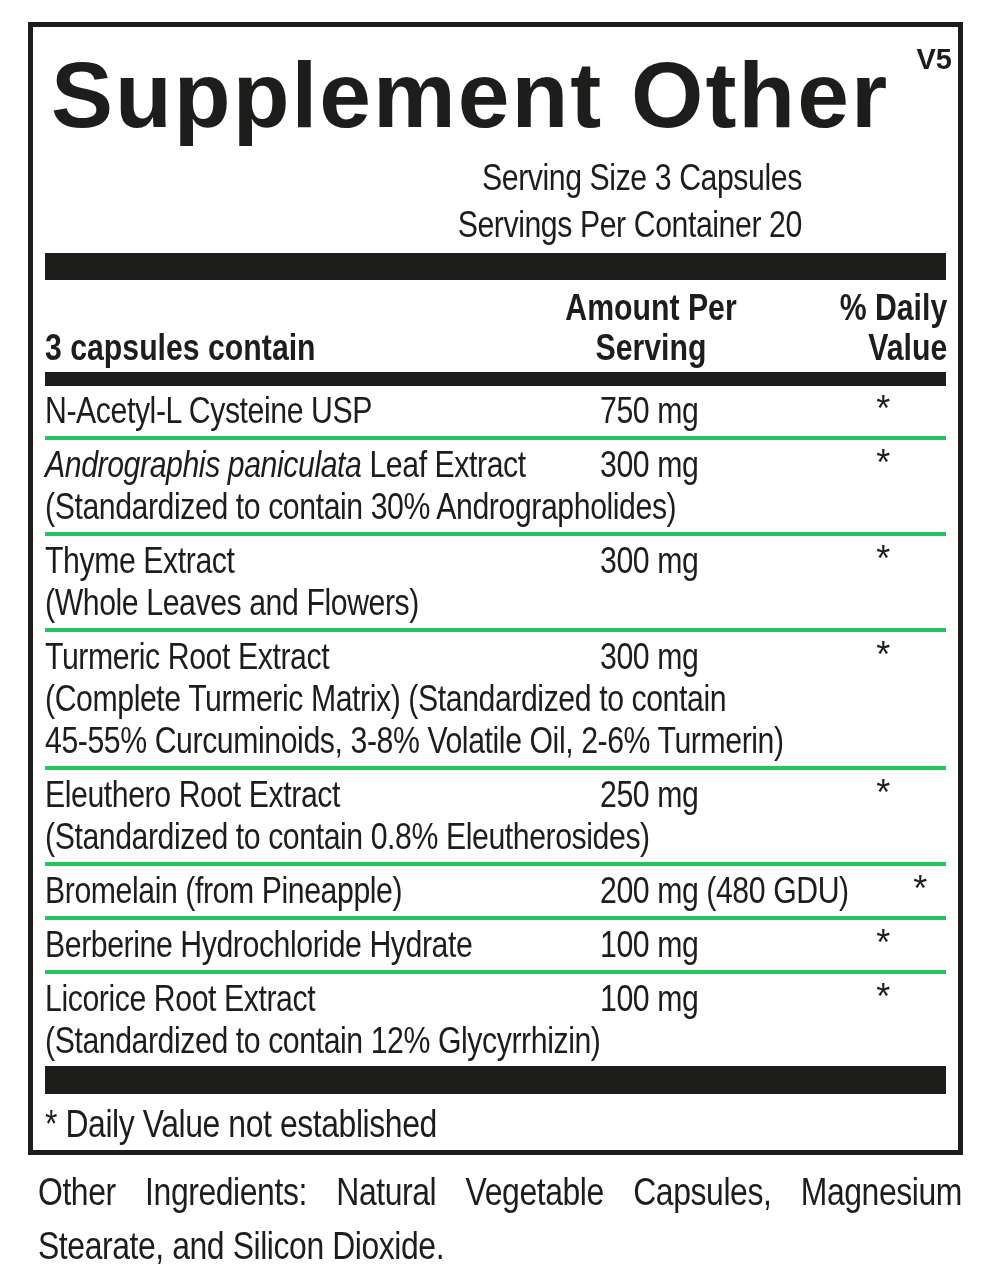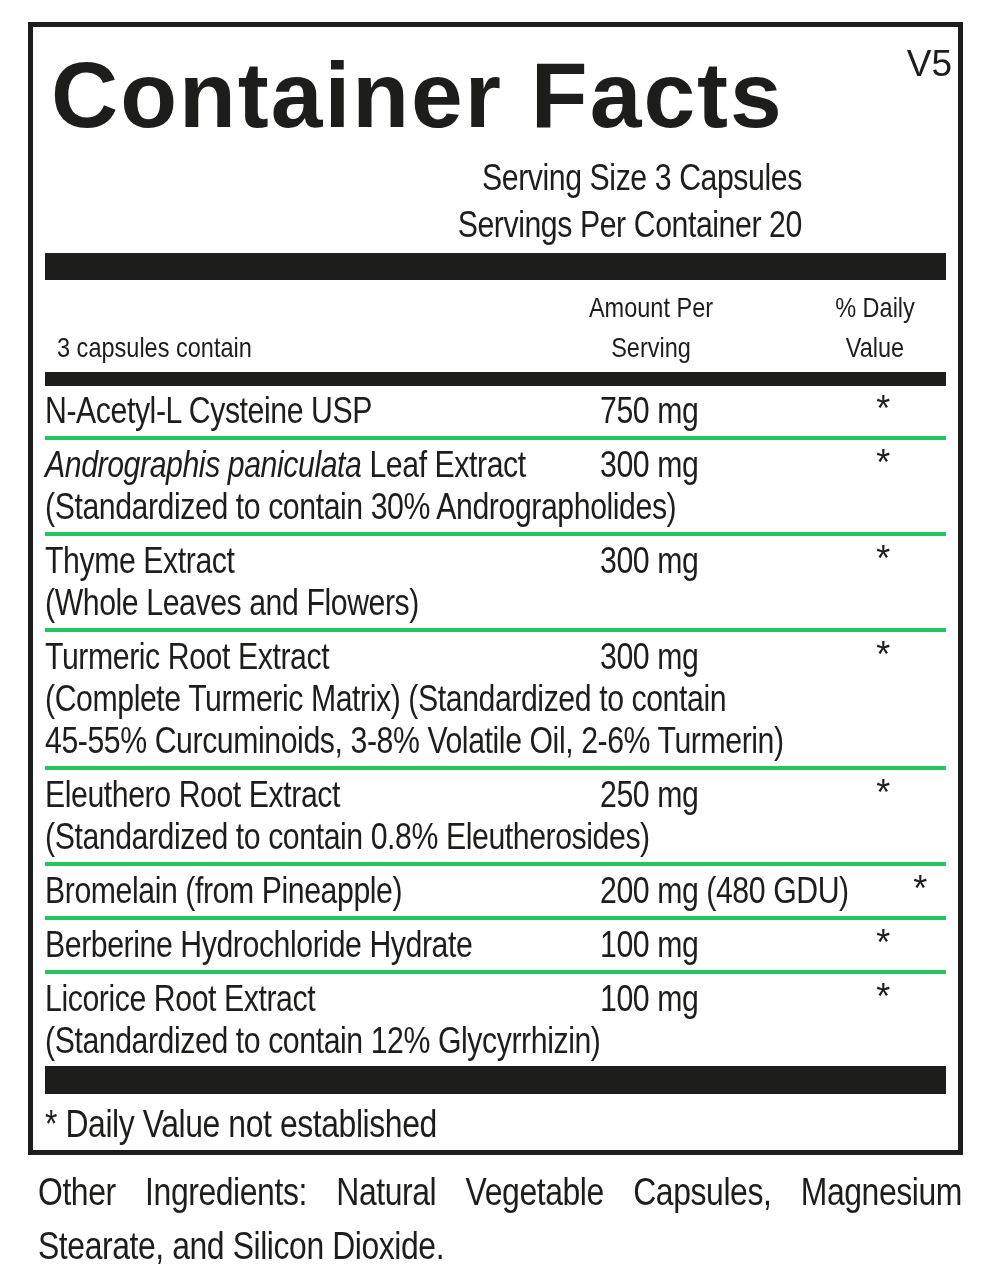--- a/index.html
+++ b/index.html
@@ -38,50 +38,50 @@
     line-height: 93px;
     font-weight: bold;
     letter-spacing: 2px;
     white-space: nowrap;
   }
 
   .version-tag {
     position: absolute;
     top: 16px;
     right: 6px;
-    font-size: 37px;
-    font-weight: normal;
+    font-size: 29px;
+    font-weight: bold;
     letter-spacing: 0;
   }
 
   .serving-block { margin-top: 12px; text-align: right; }
   .serving-line {
     font-size: 36px;
     line-height: 47px;
     letter-spacing: -0.5px;
   }
 
   .bar { background: #1d1d1b; width: 100%; }
   .bar-top    { height: 27px; margin-top: 5px; }
   .bar-header { height: 14px; }
   .bar-bottom { height: 28px; }
 
   .header-row { position: relative; height: 92px; }
   .header-cell {
     position: absolute;
     bottom: 4px;
-    font-weight: normal;
-    font-size: 28px;
+    font-weight: bold;
+    font-size: 36px;
     line-height: 40px;
     margin-top: 15px;
   }
-  .h-ingredients { left: 12px; text-align: center; }
+  .h-ingredients { left: 0; text-align: center; }
   .h-ingredients .condense { transform-origin: left bottom; }
   .h-amount { left: 500px; width: 212px; text-align: center; }
-  .h-dv     { left: 744px; width: 172px; text-align: center; }
+  .h-dv     { left: 744px; width: 172px; text-align: right; }
   .h-amount .hc-inner, .h-dv .hc-inner {
     display: inline-block;
     transform: scaleX(0.84);
     transform-origin: center bottom;
     white-space: normal;
   }
 
   .rows { }
   .row {
     position: relative;
@@ -147,21 +147,21 @@
     height: 0;
   }
 </style>
 </head>
 <body>
 
 <div class="label-box">
 
   <div class="version-tag">V5</div>
 
-  <h1 class="title">Container Facts</h1>
+  <h1 class="title">Supplement Other</h1>
 
   <div class="serving-block">
     <div class="serving-line condense">Serving Size 3 Capsules</div>
     <div class="serving-line condense">Servings Per Container 20</div>
   </div>
 
   <div class="bar bar-top"></div>
 
   <div class="header-row">
     <div class="header-cell h-ingredients">

